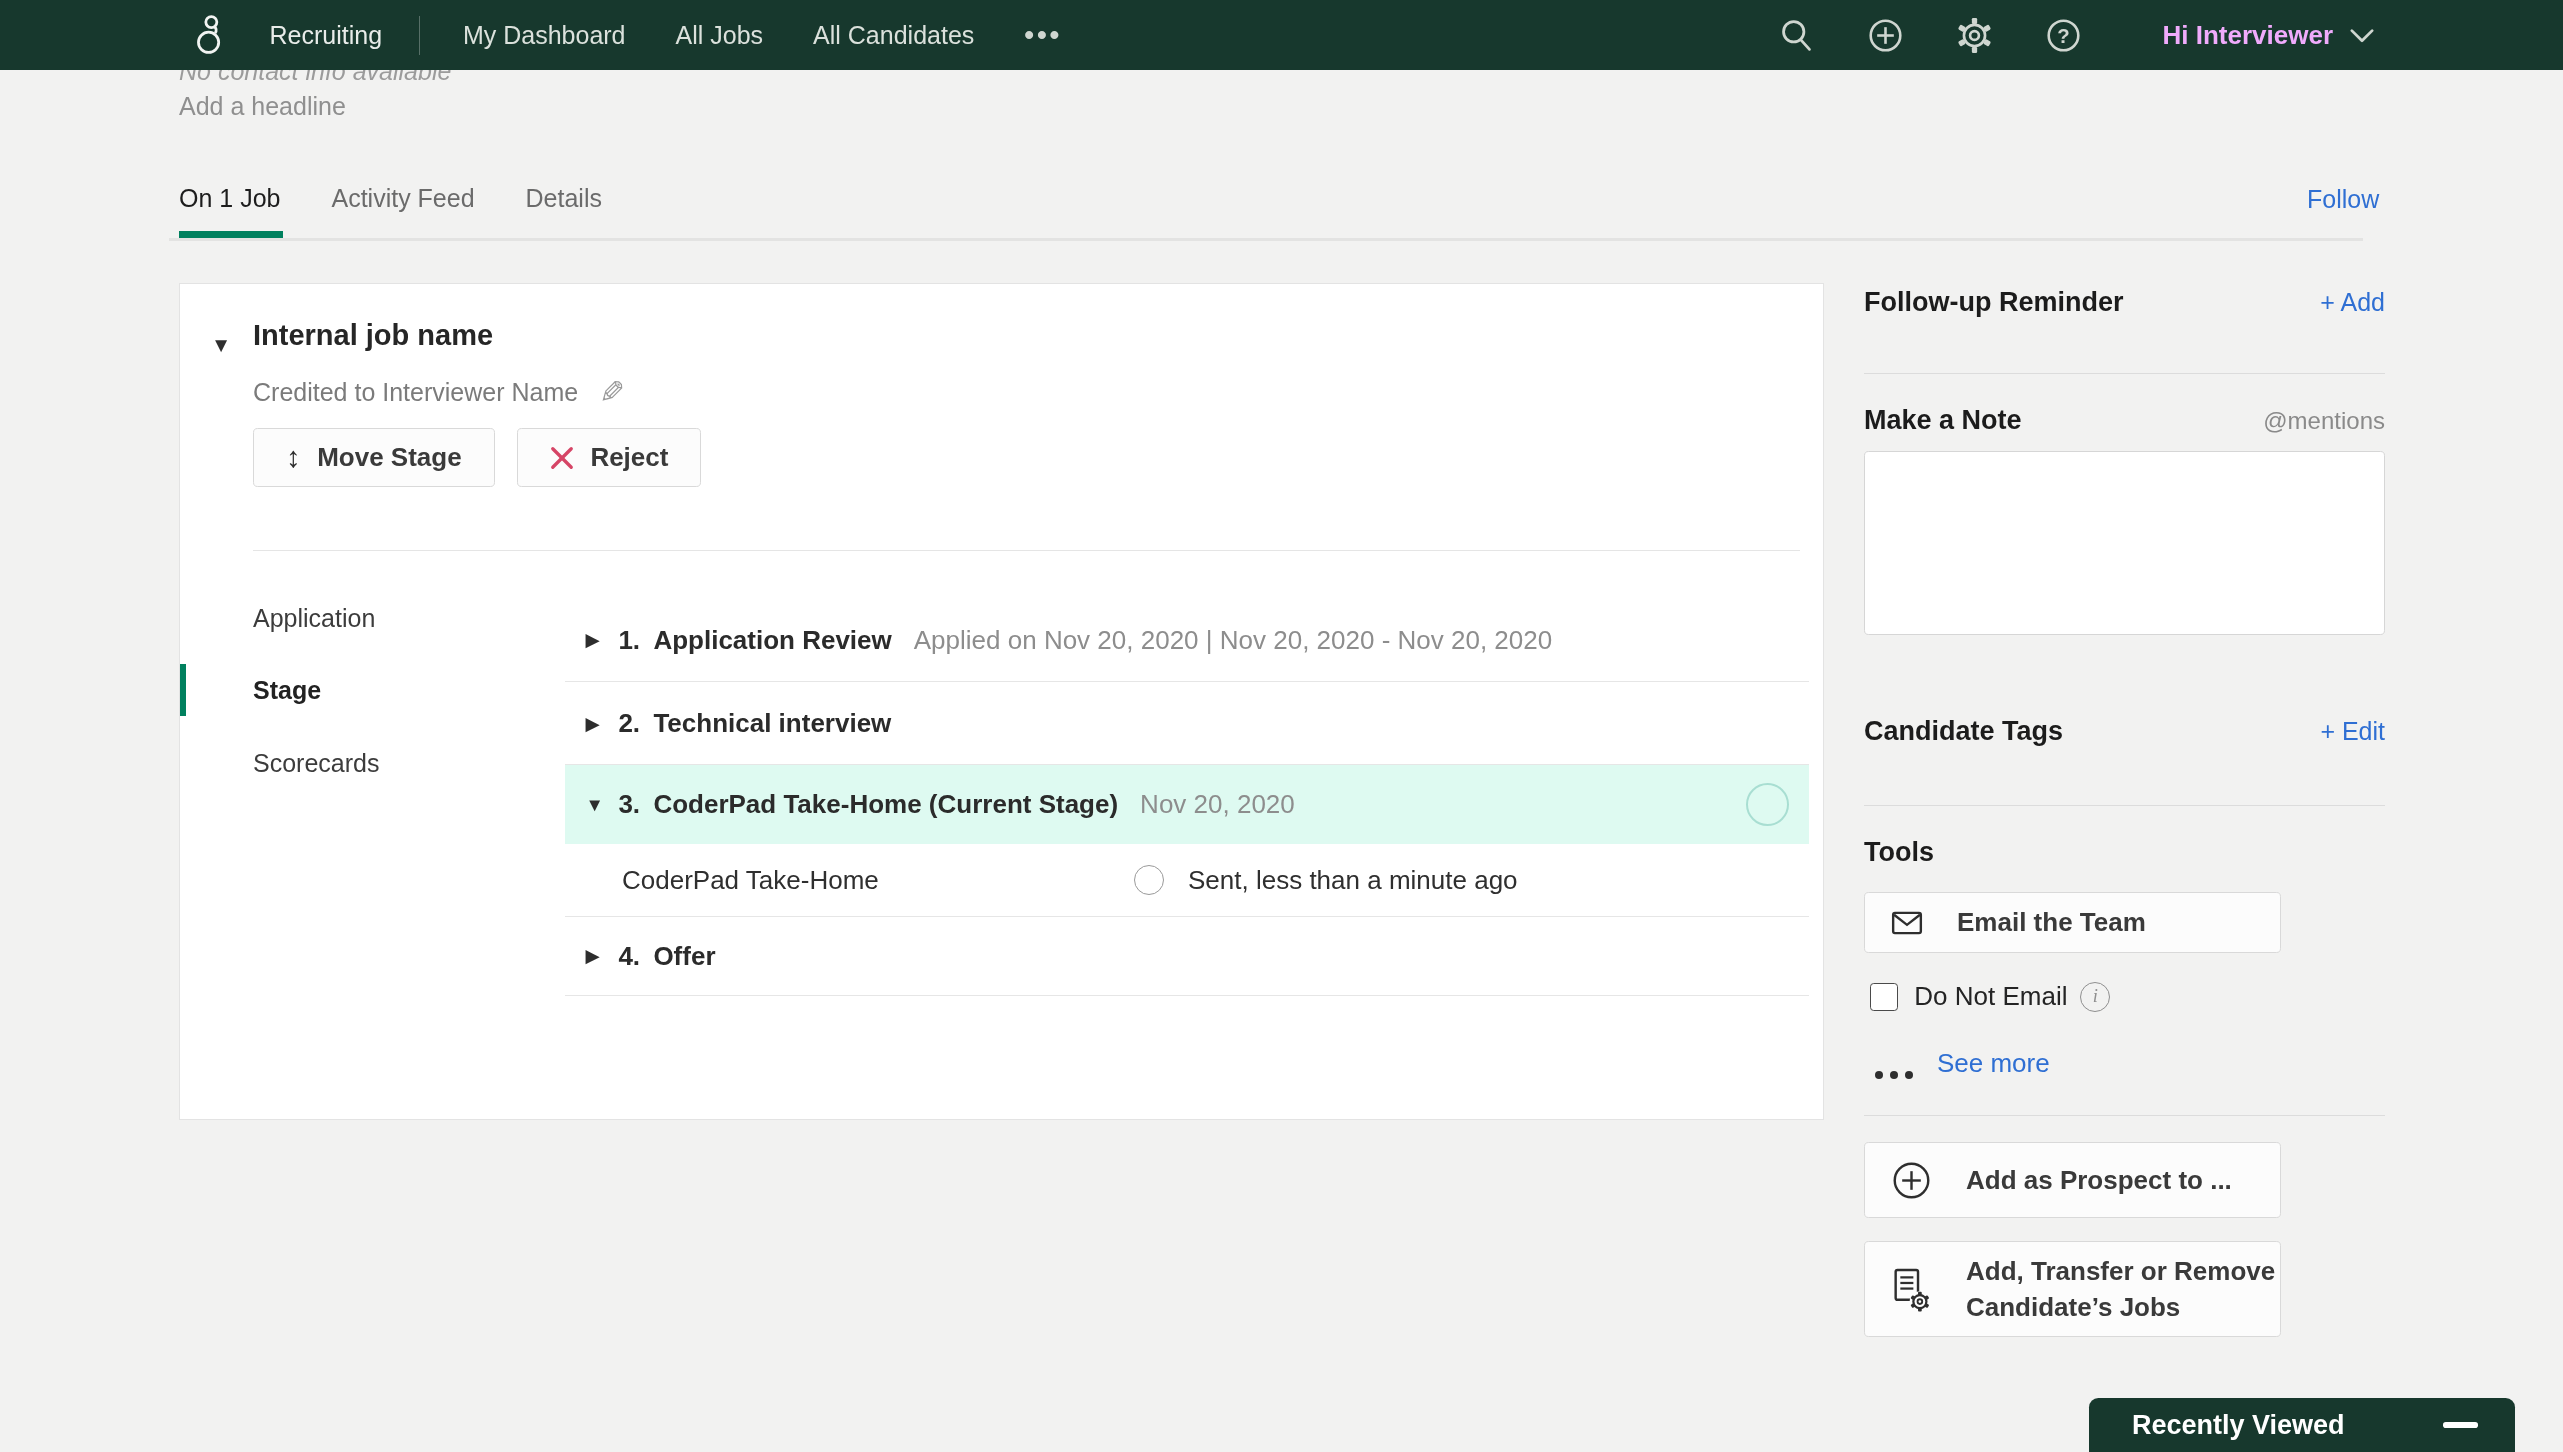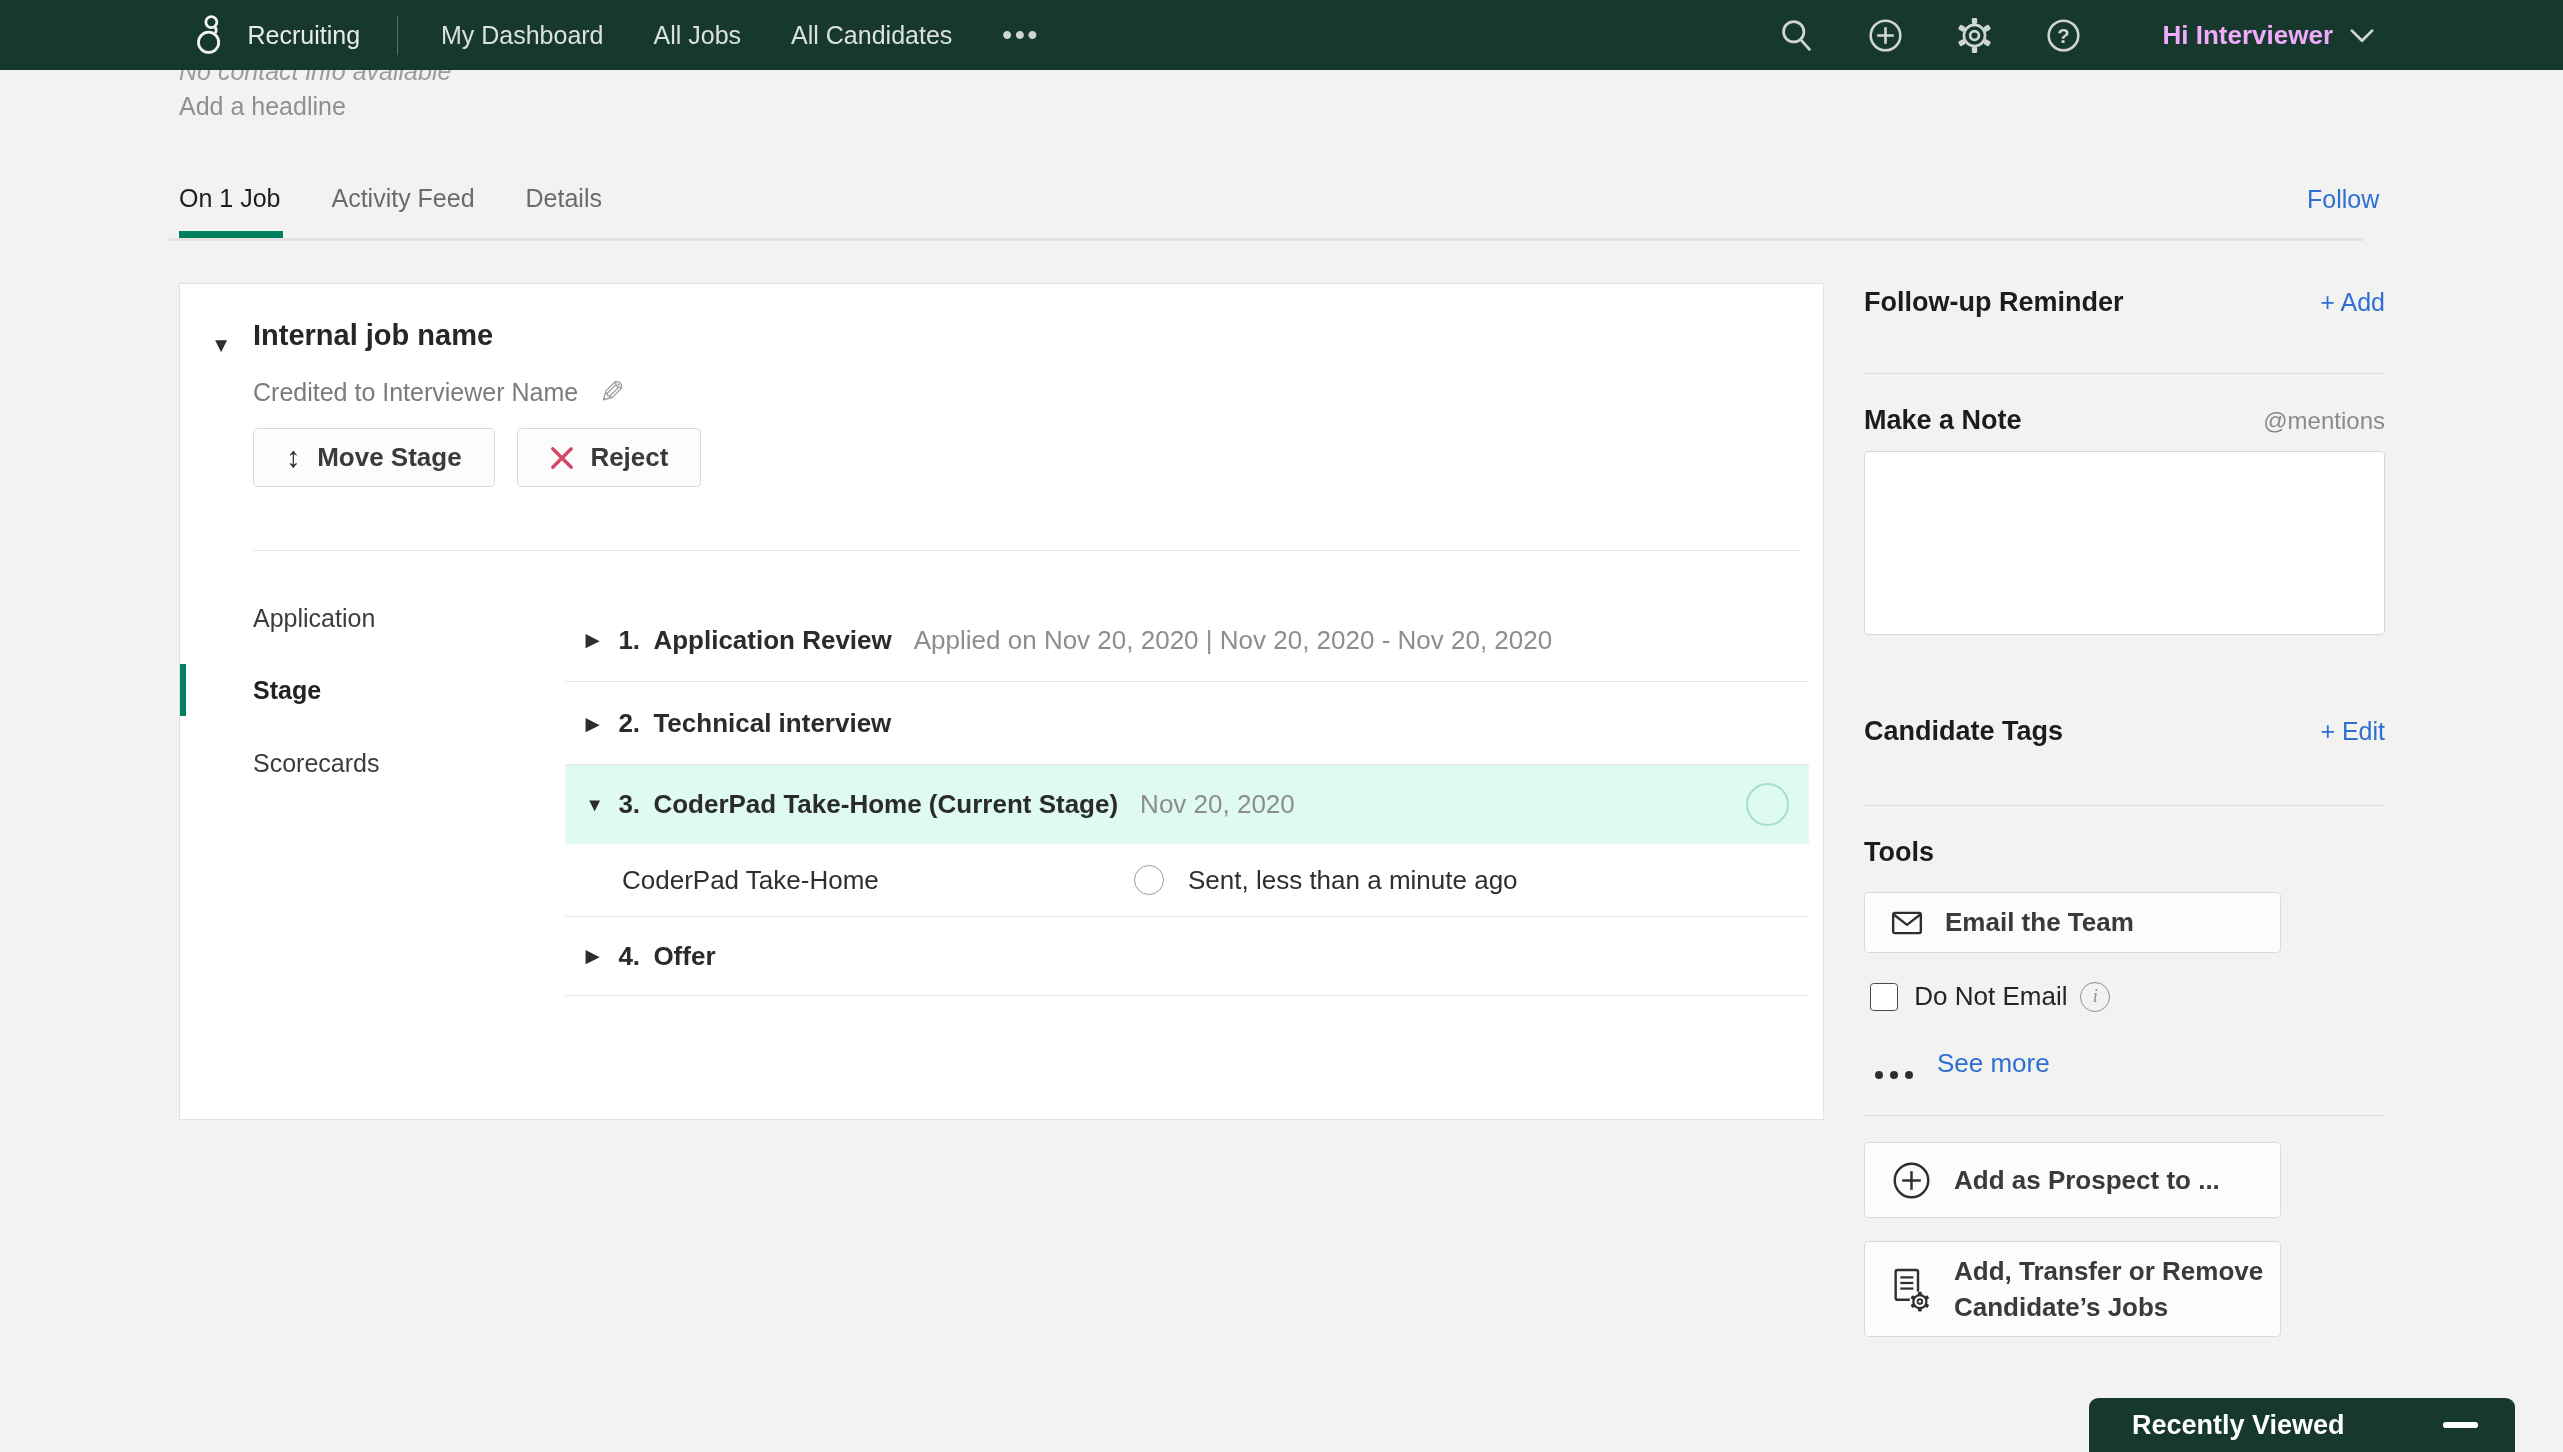--- a/index.html
+++ b/index.html
@@ -5,21 +5,21 @@
   * { margin:0; padding:0; box-sizing:border-box; }
   html,body { width:2563px; height:1452px; overflow:hidden;
     font-family:"Liberation Sans", sans-serif; background:#f2f2f1; color:#2b2b2b; }
   .abs { position:absolute; }
 
   
   .topnav { position:absolute; top:0; left:0; width:2563px; height:70px;
     background:#17382d; z-index:10; display:flex; align-items:center; }
   .nav-left { display:flex; align-items:center; margin-left:190px; }
   .gh-logo { width:39px; height:46px; margin-right:18.5px; }
-  .nav-product { color:#e8ece9; font-size:25px; font-weight:500; margin-right:37px; }
+  .nav-product { color:#e8ece9; font-size:25px; font-weight:500; margin-right:37px;margin-left:22px; }
   .nav-sep { width:0.9px; height:39px; background:rgba(255,255,255,.28); margin-right:43px; }
   .nav-item { color:#dbe1dc; font-size:25px; font-weight:500; margin-right:50px; cursor:pointer; }
   .nav-more { color:#cfd6d0; font-size:28px; letter-spacing:2.8px; font-weight:700; }
   .nav-right { position:absolute; right:187px; display:flex; align-items:center; }
   .nav-icon { width:37px; height:37px; margin-left:52px; display:flex; align-items:center; justify-content:center; cursor:pointer; }
   .nav-user { color:#f0abfc; font-size:26px; font-weight:700; margin-left:80px; cursor:pointer; }
   .nav-chevron { margin-left:15px; cursor:pointer; display:flex; align-items:center; }
 
   
   .contact-note { left:179px; top:57px; font-size:25px; font-style:italic; color:#9b9b9b; z-index:1; }
@@ -67,21 +67,21 @@
   
   .sb-row { left:1864px; width:521px; display:flex; justify-content:space-between; align-items:center; }
   .sb-title { font-size:27px; font-weight:700; color:#1c1c1c; }
   .sb-action { font-size:25px; color:#2f6fd3; cursor:pointer; }
   .sb-hint { font-size:24px; color:#8a8a8a;text-align:right; }
   .sb-divider { left:1864px; width:521px; height:0.9px; background:#dcdcdc; }
   .note-area { left:1864px; top:451px; width:521px; height:184px; border:1.9px solid #d6d6d6;
     border-radius:4.6px; background:#fff; resize:none; font-size:24px; padding:13px;
     font-family:"Liberation Sans", sans-serif; }
   .sb-btn { left:1864px; width:417px; background:#fcfcfc; border:0.9px solid #d9d9d9; border-radius:4.6px;
-    display:flex; align-items:center; gap:22px; padding-left:26px;
+    display:flex; align-items:center; gap:34px; padding-left:26px;
     font-size:26px; font-weight:700; color:#3a3a3a; cursor:pointer; }
   .dne-row { left:1864px; top:981px; display:flex; align-items:center; }
   .dne-check { appearance:none; width:28px; height:28px; border:1.9px solid #4a4a4a; border-radius:3.7px;
     background:#fff; margin:0 16.7px 0 5.6px; cursor:pointer; }
   .dne-label { font-size:26px; color:#242424; }
   .info-icon { width:30px; height:30px; border:1.9px solid #8f8f8f; border-radius:50%; margin-left:13px;
     display:inline-flex; align-items:center; justify-content:center;
     font-family:"Liberation Serif", serif; font-style:italic; font-size:18.5px; color:#8f8f8f; cursor:pointer; }
   .seemore-row { left:1864px; top:1048px; display:flex; align-items:flex-end; }
   .dots { display:flex; gap:6.5px; margin:0 24px 0 11px; }

